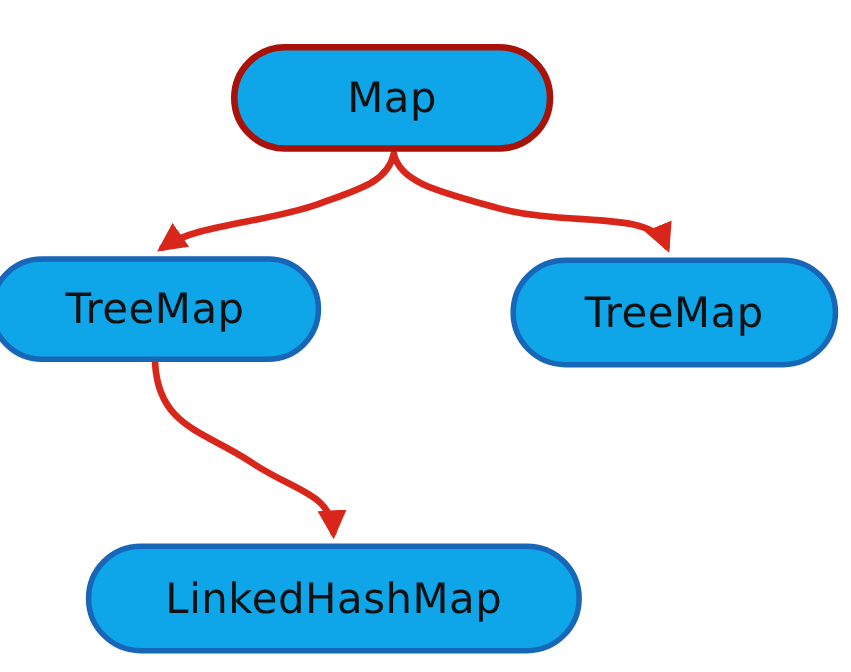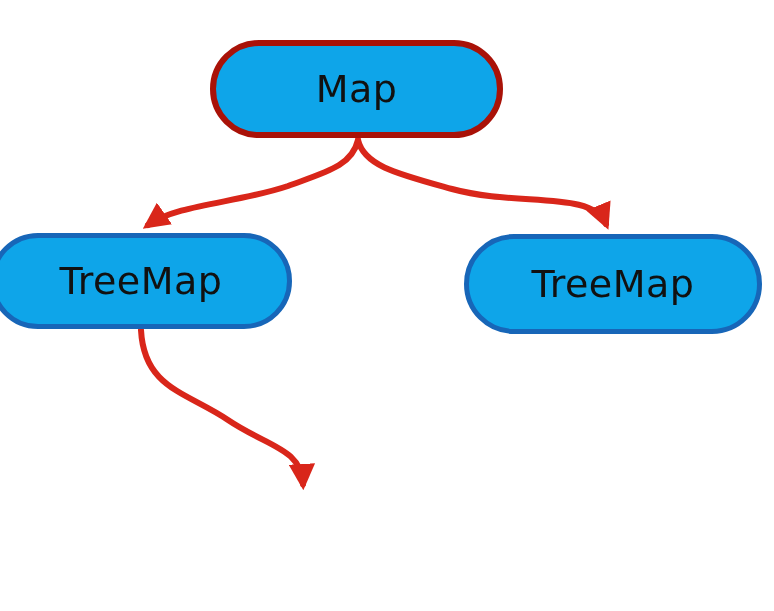--- a/index.html
+++ b/index.html
@@ -80,14 +80,17 @@
   </div>
 
   <div class="node node--child node--hashmap">
     <span>TreeMap</span>
   </div>
 
   <div class="node node--child node--treemap">
     <span>TreeMap</span>
   </div>
 
+  <div class="node node--child node--linkedhashmap">
+    <span>LinkedHashMap</span>
+  </div>
 
 </div>
 
 </body></html>

